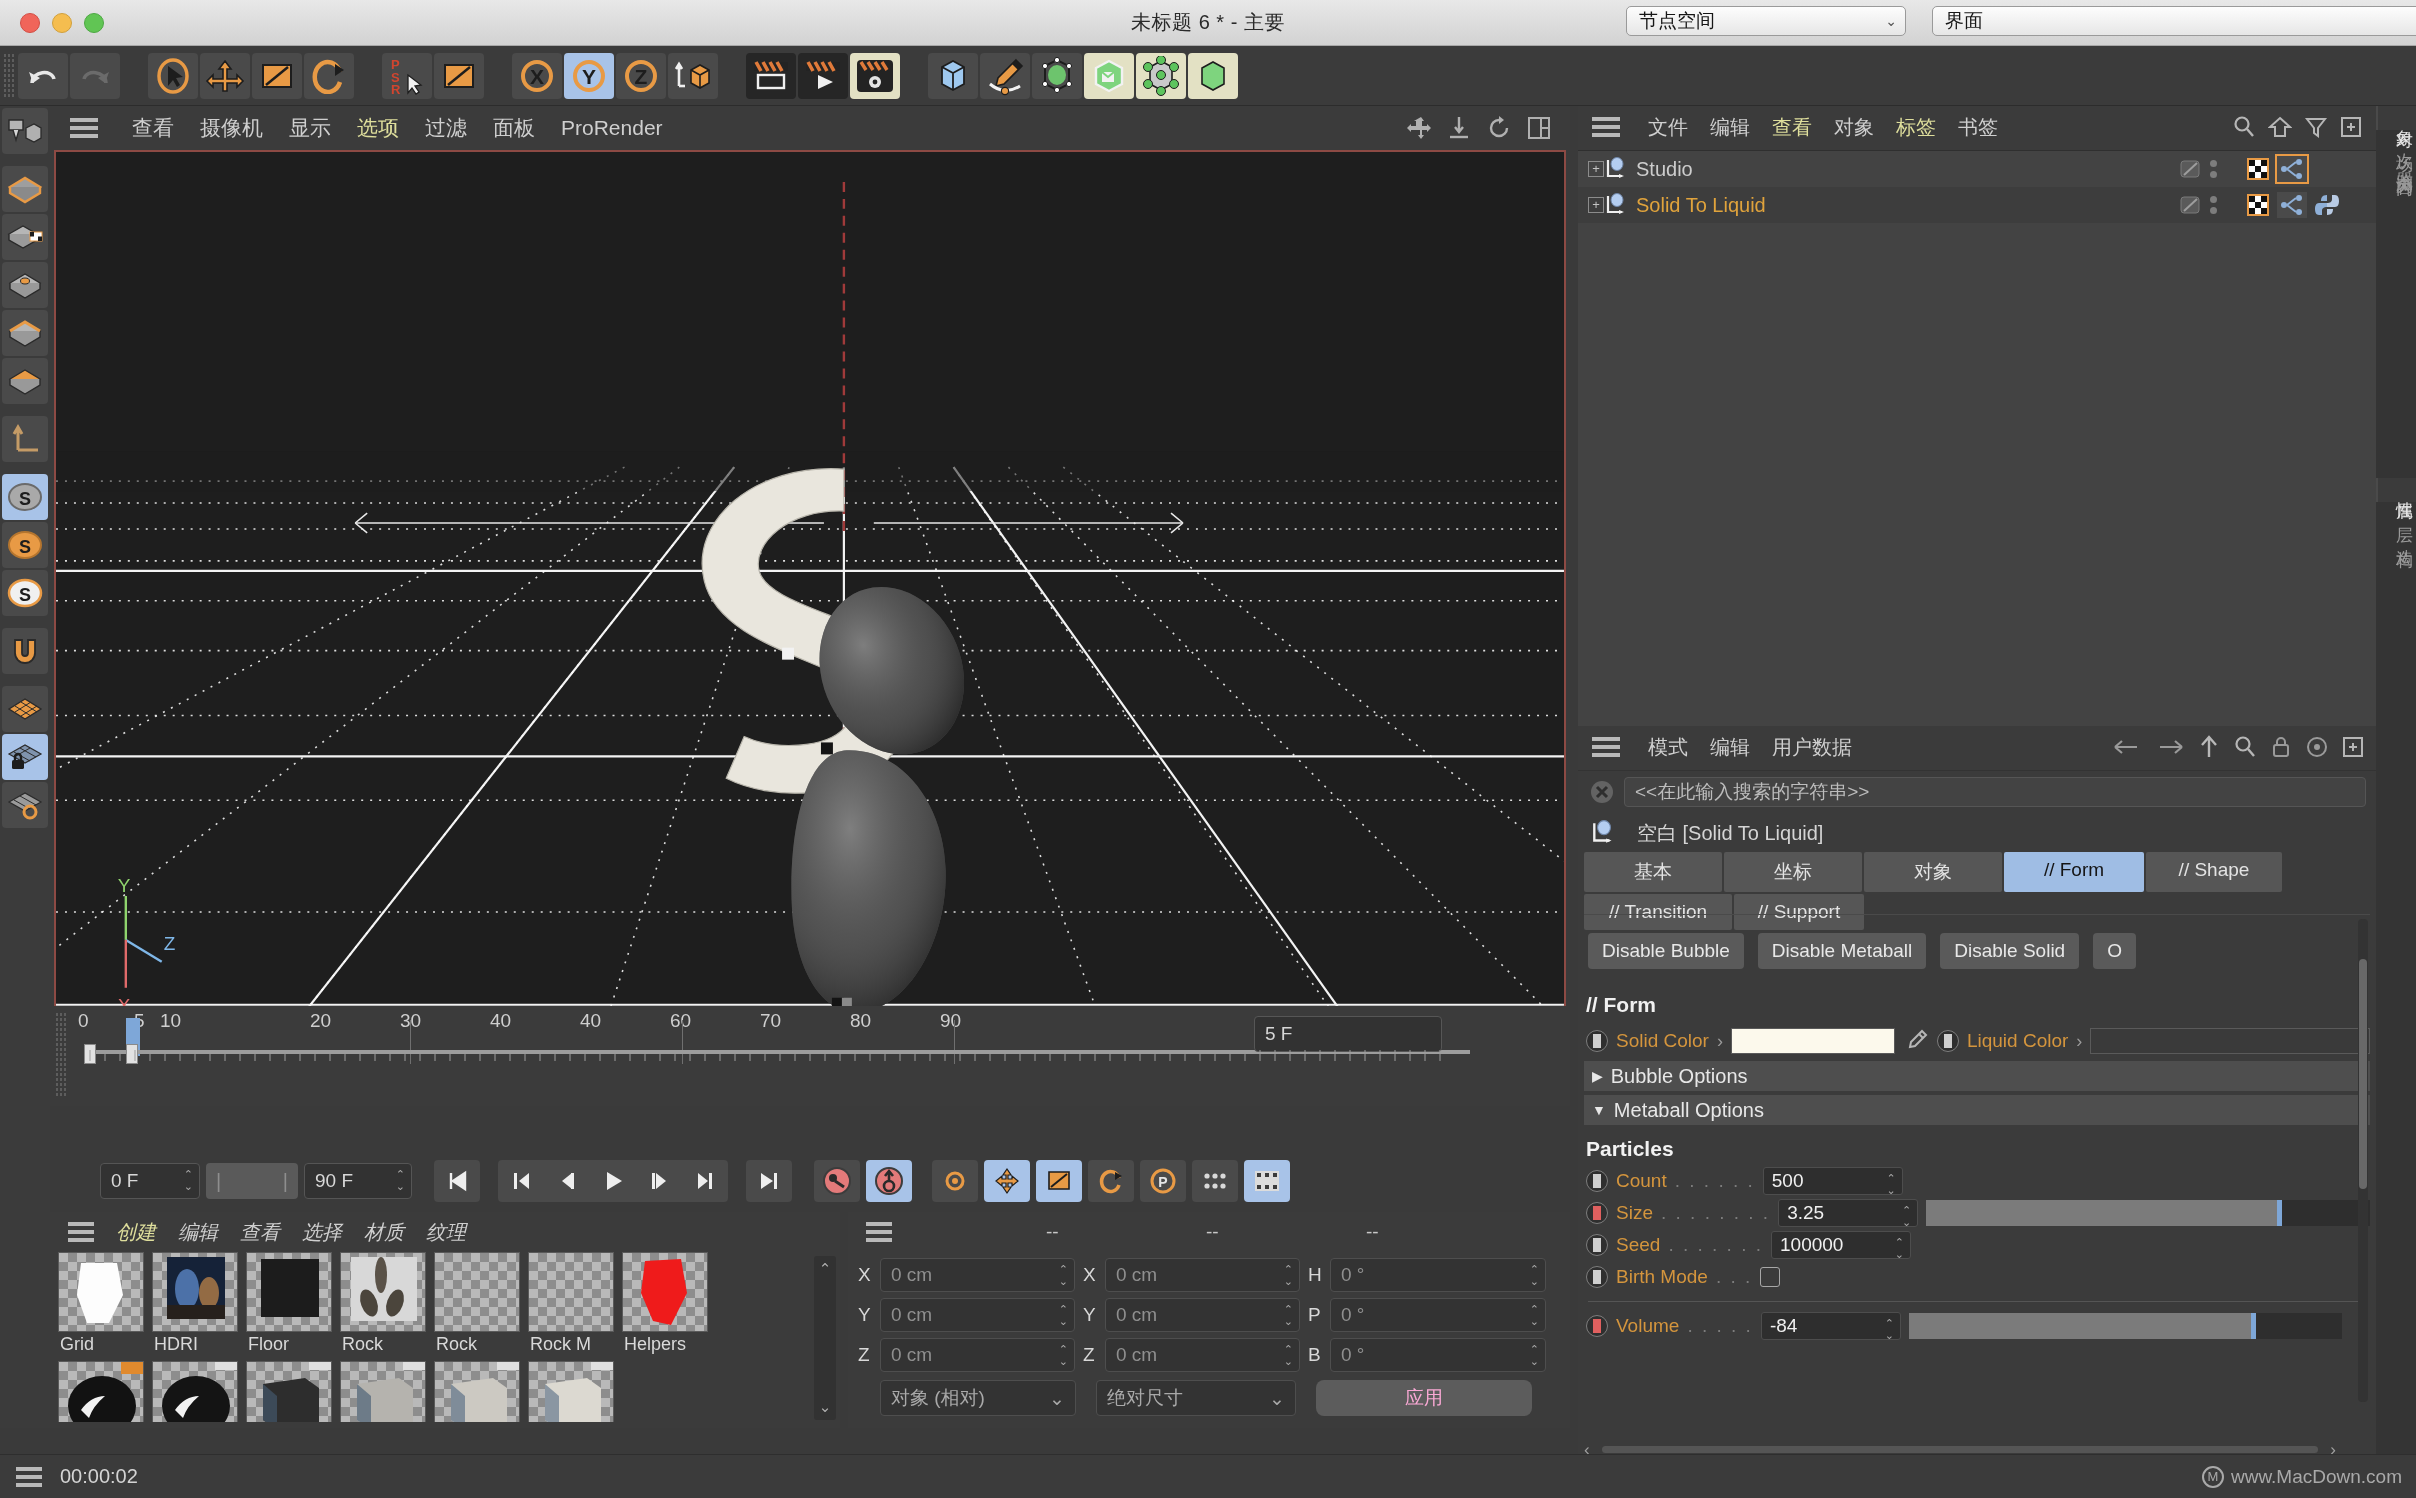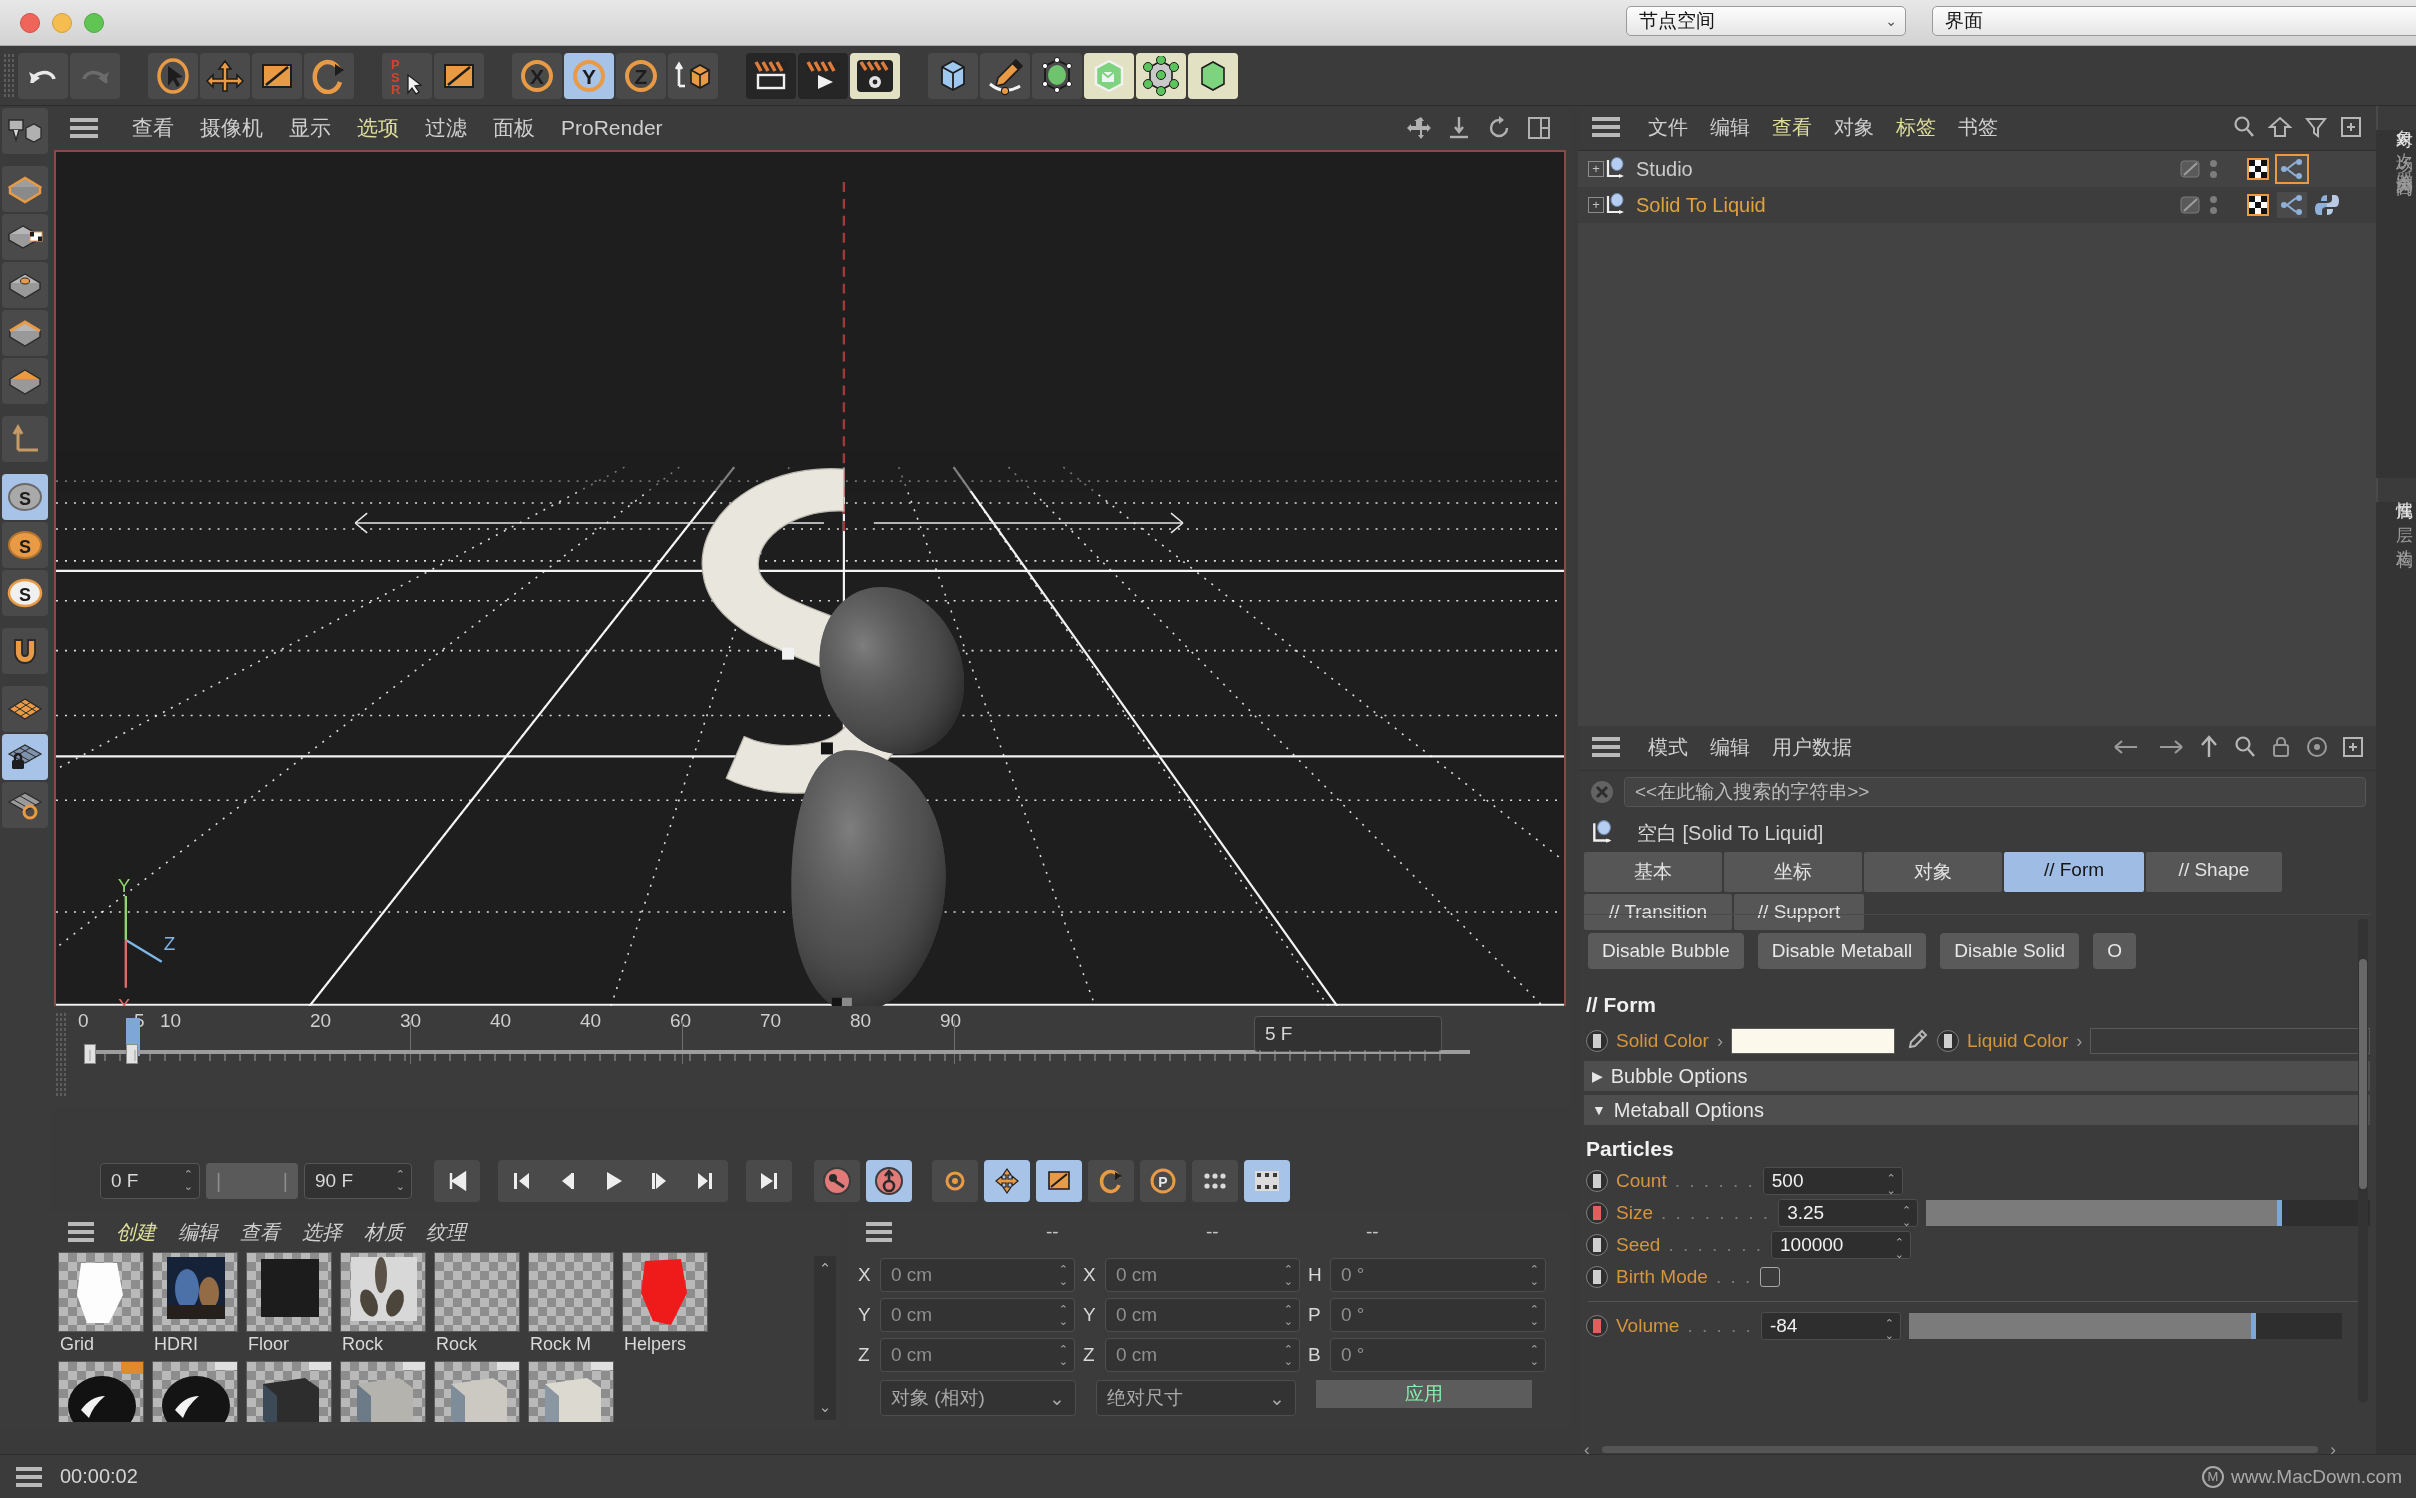--- a/index.html
+++ b/index.html
@@ -108,21 +108,21 @@
   .co-head .hm i { display:block; width:26px; height:4px; background:#b9b9b9; }
   .co-head span { width:160px; text-align:left; }
   .co-grid { position:absolute; left:10px; top:46px; right:8px; }
   .co-line { display:flex; align-items:center; gap:0; margin-bottom:6px; }
   .co-lab { width:22px; font-size:19px; color:#d8d8d8; }
   .co-in { width:195px; height:34px; background:#333; border:1px solid #4e4e4e; border-radius:4px;
     color:#8f8f8f; font-size:19px; display:flex; align-items:center; padding-left:10px;
     position:relative; margin-right:8px; }
   .co-sel { height:36px; background:#333; border:1px solid #4e4e4e; border-radius:4px;
     color:#a9a9a9; font-size:19px; display:flex; align-items:center; padding:0 10px; }
-  .co-btn { height:28px; background:#5c5c5c; border-radius:0; color:#86efac; font-size:19px;
+  .co-btn { height:36px; background:#5c5c5c; border-radius:8px; color:#f9a8d4; font-size:19px;
     display:flex; align-items:center; justify-content:center; }
 
   
   .objmgr { position:absolute; left:1578px; top:106px; width:798px; height:620px; background:#3b3b3b; }
   .om-menu { height:42px; display:flex; align-items:center; gap:22px; padding-left:14px;
     font-size:20px; color:#cfcfcf; }
   .om-menu .hm { display:flex; flex-direction:column; gap:4px; margin-right:6px;}
   .om-menu .hm i { display:block; width:28px; height:4px; background:#b9b9b9; }
   .om-menu .act { color:#dede9c; }
   .om-icons { margin-left:auto; display:flex; gap:12px; padding-right:14px; align-items:center;}
@@ -201,20 +201,21 @@
 <body>
 
 <div class="app">
 
   <div class="titlebar">
     <div class="tl-lights">
       <div class="tl-dot tl-red"></div>
       <div class="tl-dot tl-yel"></div>
       <div class="tl-dot tl-grn"></div>
     </div>
+    <div class="tl-title">未标题 6 * - 主要</div>
     <div class="tl-combo" id="combo-node">
       <span>节点空间</span>
       <span class="cv">⌄</span>
     </div>
     <div class="tl-combo" id="combo-layout">
       <span>界面</span>
       <span class="cv">⌄</span>
     </div>
   </div>
 

